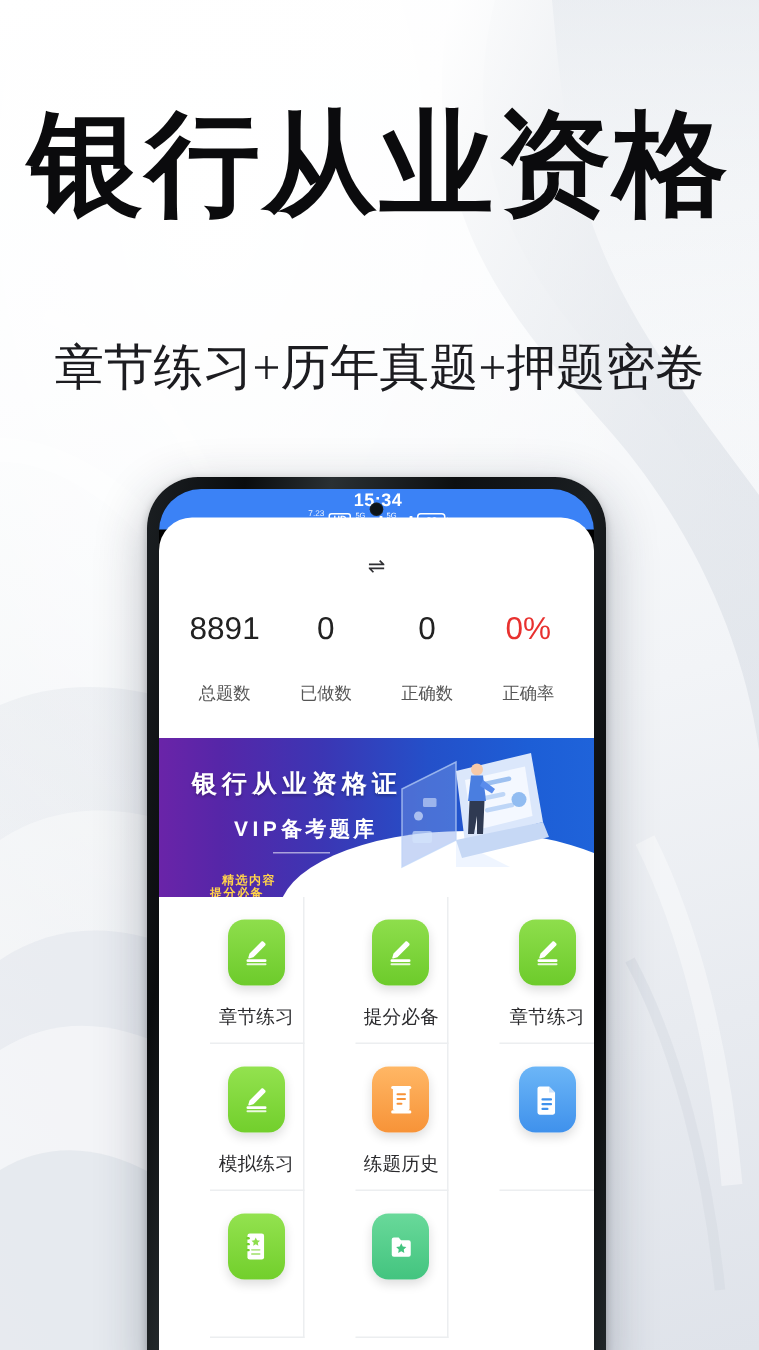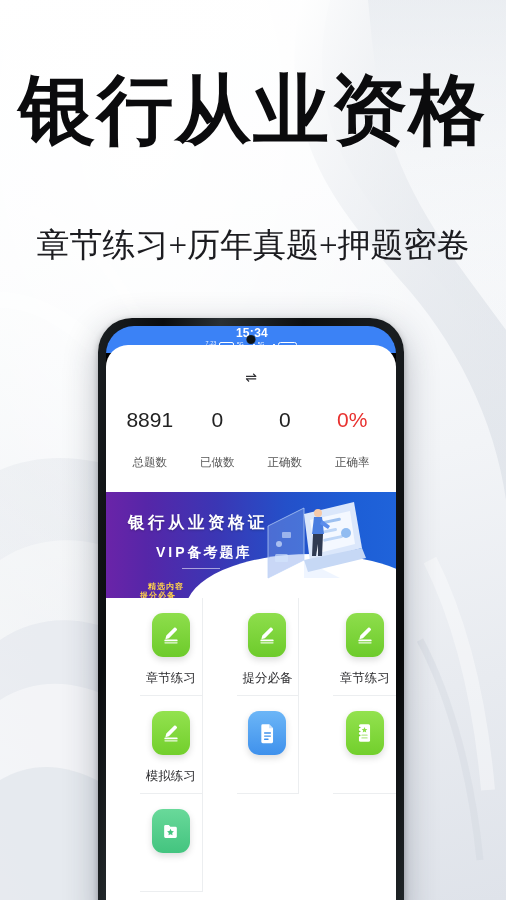--- a/index.html
+++ b/index.html
@@ -350,20 +350,33 @@
           <div class="ico green2">
             <svg width="20" height="20" viewBox="0 0 24 24">
                 <path d="M17.6 3.3c-.5-.5-1.3-.5-1.8 0L6.4 12.7l-1 3.4c-.1.4.3.8.7.7l3.4-1 9.4-9.4c.5-.5.5-1.3 0-1.8l-1.3-1.3z" fill="#fff"></path>
                 <rect x="4" y="17.4" width="16" height="2.2" rx="1.1" fill="#fff"></rect>
                 <rect x="4" y="20.6" width="16" height="1.6" rx=".8" fill="#fff" opacity=".85"></rect>
               </svg>
           </div>
           <div class="clabel">模拟练习</div>
         </div>
 
+        <div class="cell">
+          <div class="ico orange">
+            <svg width="19" height="21" viewBox="0 0 24 26">
+                <rect x="5" y="2" width="14" height="20" rx="2" fill="#fff"></rect>
+                <rect x="3.5" y="1" width="17" height="2.6" rx="1.3" fill="#fff"></rect>
+                <rect x="3.5" y="21.5" width="17" height="2.6" rx="1.3" fill="#fff"></rect>
+                <rect x="8" y="7" width="8" height="1.8" rx=".9" fill="#f79338"></rect>
+                <rect x="8" y="11" width="8" height="1.8" rx=".9" fill="#f79338"></rect>
+                <rect x="8" y="15" width="5" height="1.8" rx=".9" fill="#f79338"></rect>
+              </svg>
+          </div>
+          <div class="clabel">练题历史</div>
+        </div>
 
         <div class="cell">
           <div class="ico blue">
             <svg width="19" height="22" viewBox="0 0 24 26">
                 <path d="M6 2h8l5 5v17a1.8 1.8 0 0 1-1.8 1.8H6A1.8 1.8 0 0 1 4.2 24V3.8A1.8 1.8 0 0 1 6 2z" fill="#fff"></path>
                 <path d="M14 2l5 5h-5z" fill="#cfe4fb"></path>
                 <rect x="7.5" y="12" width="9" height="1.8" rx=".9" fill="#3f91ec"></rect>
                 <rect x="7.5" y="16" width="9" height="1.8" rx=".9" fill="#3f91ec"></rect>
                 <rect x="7.5" y="20" width="6" height="1.8" rx=".9" fill="#3f91ec"></rect>
               </svg>

